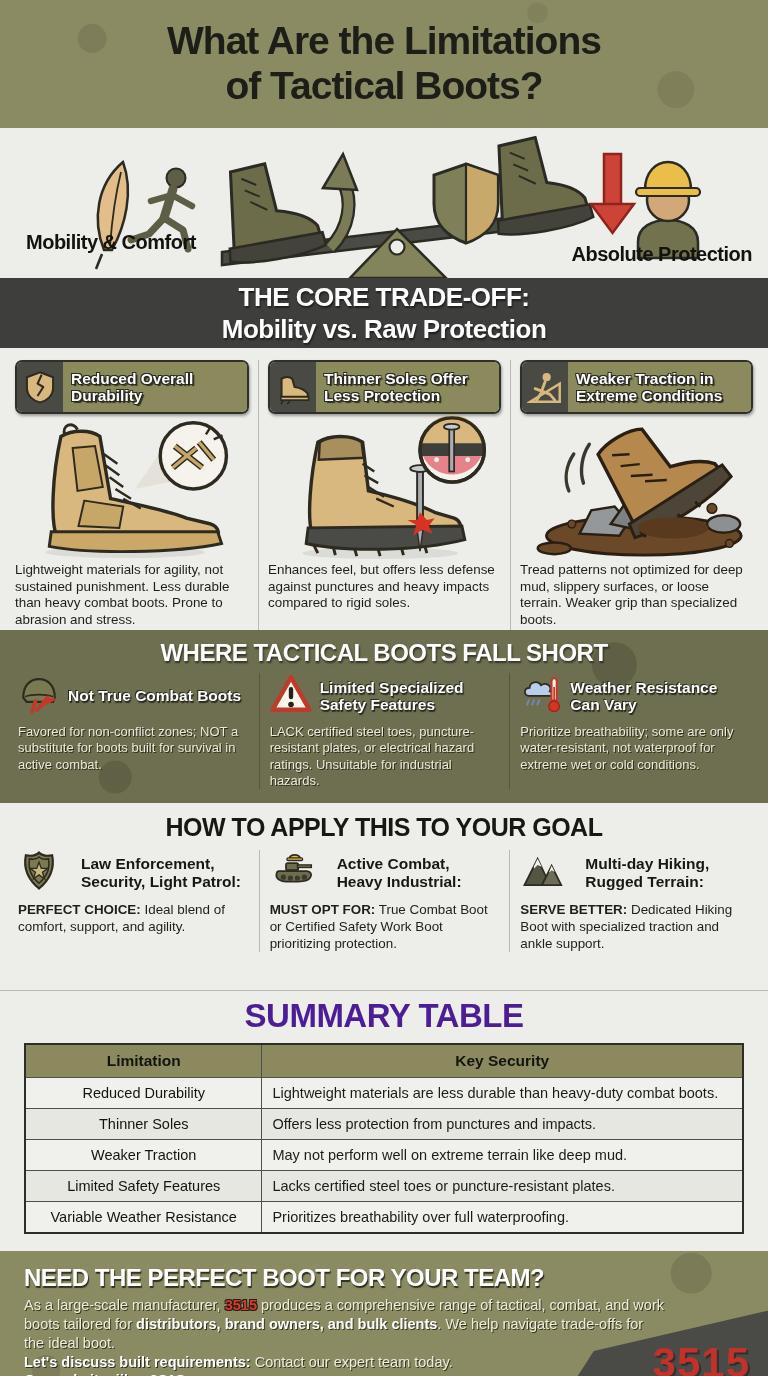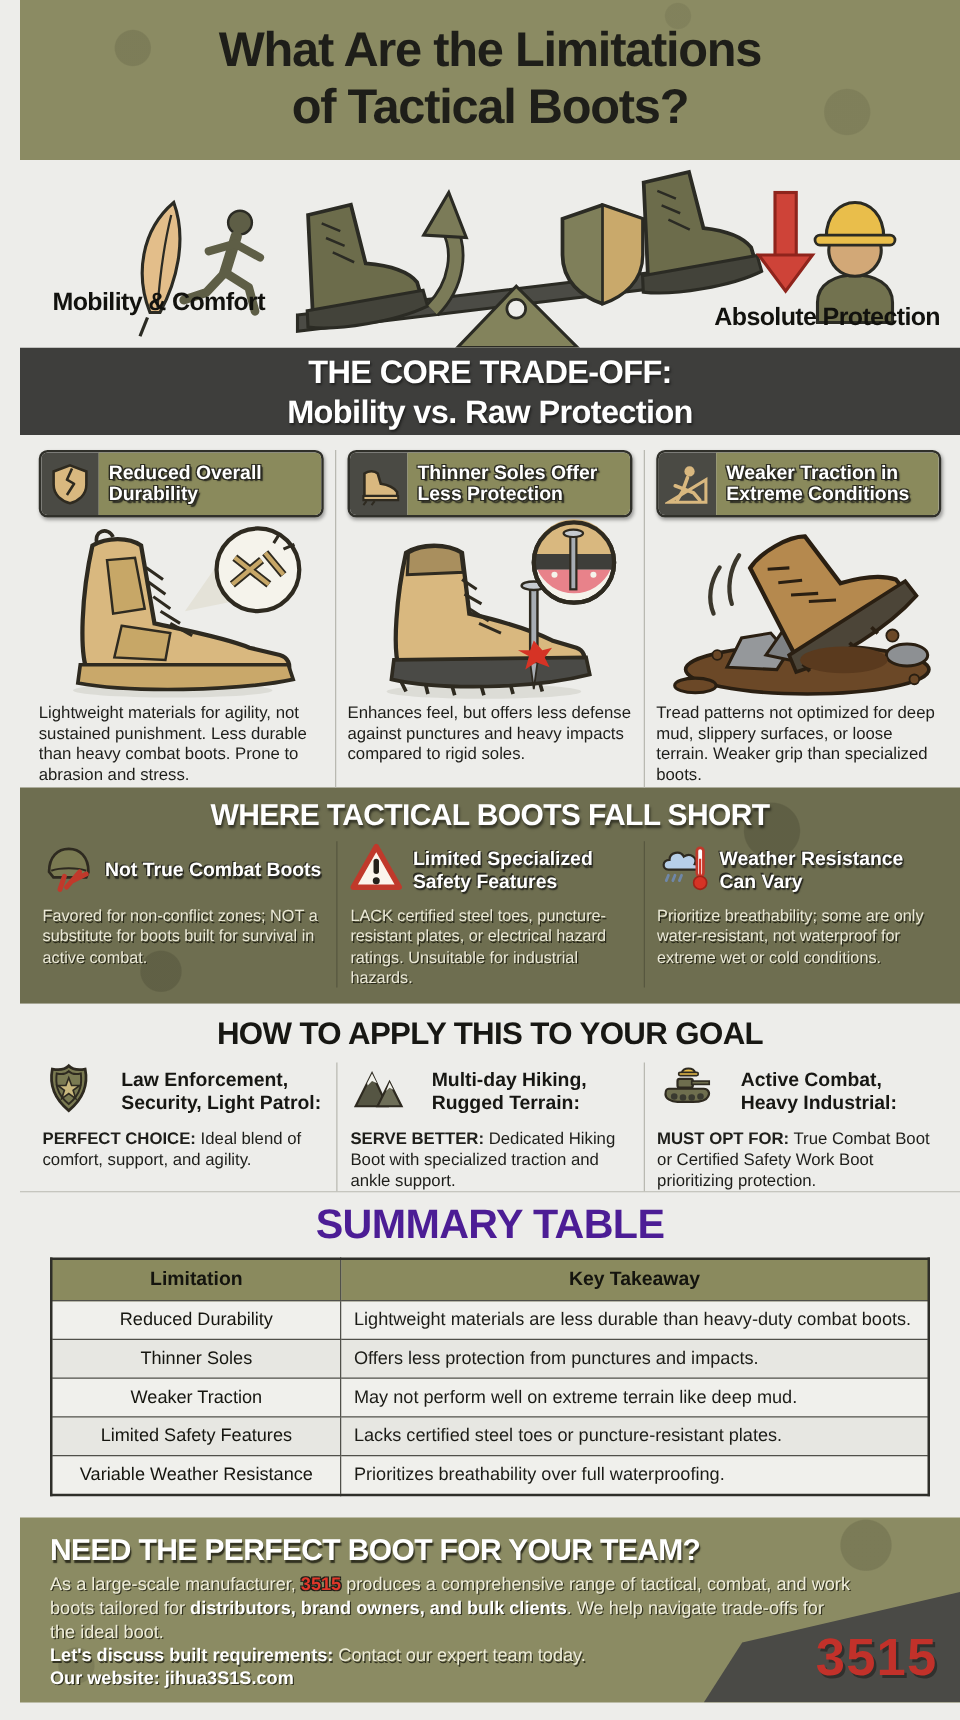--- a/index.html
+++ b/index.html
@@ -1,17 +1,17 @@
 <!DOCTYPE html>
 <html><head>
 <meta charset="utf-8">
 <style>
   * { margin:0; padding:0; box-sizing:border-box; }
   body { background:#d8d8d2; font-family:"Liberation Sans", sans-serif; }
-  .page { width:768px; height:1376px; margin:0 auto; position:relative; background:#EDEDEA; overflow:hidden;padding-left:16px; }
+  .page { width:768px; height:1376px; margin:0 auto; position:relative; background:#EDEDEA; overflow:hidden; }
 
   
   .hero { height:128px; background:#8B8B63;
     background-image: radial-gradient(circle at 12% 30%, rgba(60,60,40,.18) 0 14px, transparent 15px),
                       radial-gradient(circle at 88% 70%, rgba(60,60,40,.15) 0 18px, transparent 19px),
                       radial-gradient(circle at 70% 10%, rgba(60,60,40,.12) 0 10px, transparent 11px);
     display:flex; align-items:center; justify-content:center; }
   .hero h1 { color:#1E1E19; font-size:39px; line-height:1.15; text-align:center; letter-spacing:-1px; font-weight:bold; }
 
   
@@ -47,21 +47,21 @@
   .fs-grid { display:grid; grid-template-columns:1fr 1fr 1fr; }
   .fs-item { padding:0 10px; }
   .fs-item + .fs-item { border-left:1.5px solid #57573F; }
   .fs-head { display:flex; align-items:center; gap:8px; margin-bottom:5px; }
   .fs-head .ficon { flex:none; }
   .fs-title { color:#FFFFFF; font-weight:bold; font-size:15.5px; line-height:1.12;
     text-shadow:-1px -1px 0 #2B2B22, 1px 1px 0 #2B2B22, 1px 2px 1px #2B2B22; }
   .fs-item p { color:#EBE9D7; font-size:13px; line-height:1.25; text-shadow:1px 1px 0 rgba(30,30,18,.85); }
 
   
-  .apply { height:151px; background:#EDEDEA; padding:10px 8px 0; border-bottom:1.5px solid #B9B9B1; }
+  .apply { height:188px; background:#EDEDEA; padding:10px 8px 0; border-bottom:1.5px solid #B9B9B1; }
   .apply h2 { text-align:center; color:#171713; font-size:25px; font-weight:bold; letter-spacing:-0.5px; margin-bottom:8px; }
   .ap-grid { display:grid; grid-template-columns:1fr 1fr 1fr; }
   .ap-item { padding:0 10px; }
   .ap-item + .ap-item { border-left:1.5px solid #B9B9B1; }
   .ap-head { display:flex; align-items:center; gap:21px; margin-bottom:6px; }
   .ap-title { color:#171713; font-weight:bold; font-size:15.5px; line-height:1.15; }
   .ap-item p { font-size:13.4px; color:#1E1E1A; line-height:1.25; }
   .lead { font-weight:bold; }
 
   
@@ -340,61 +340,61 @@
             </svg>
           </span>
           <span class="ap-title">Law Enforcement, Security, Light Patrol:</span>
         </div>
         <p><span class="lead">PERFECT CHOICE:</span><span> Ideal blend of comfort, support, and agility.</span></p>
       </div>
 
       <div class="ap-item">
         <div class="ap-head">
           <span>
-            <svg viewBox="0 0 48 48" width="44" height="42">
-              <polygon points="4,40 19,10 33,40" fill="#555543" stroke="#2E2A20" stroke-width="2"></polygon>
-              <polygon points="19,10 23.5,19 19,17 15,21 14.5,19" fill="#F2F2EC"></polygon>
-              <polygon points="24,40 35,18 46,40" fill="#6E6E58" stroke="#2E2A20" stroke-width="2"></polygon>
-              <polygon points="35,18 38.5,25 35,23 31.8,26" fill="#F2F2EC"></polygon>
-            </svg>
-          </span>
-          <span class="ap-title">Multi-day Hiking, Rugged Terrain:</span>
-        </div>
-        <p><span class="lead">SERVE BETTER:</span><span> Dedicated Hiking Boot with specialized traction and ankle support.</span></p>
-      </div>
-
-      <div class="ap-item">
-        <div class="ap-head">
-          <span>
             <svg viewBox="0 0 48 48" width="46" height="42">
               <path d="M20 10 C20 4 32 4 32 10 Z" fill="#E9BE4B" stroke="#2E2A20" stroke-width="2"></path>
               <rect x="17" y="9" width="18" height="3" rx="1.5" fill="#E9BE4B" stroke="#2E2A20" stroke-width="1.5"></rect>
               <rect x="16" y="15" width="14" height="8" rx="2" fill="#6E6E4E" stroke="#2E2A20" stroke-width="2"></rect>
               <rect x="29" y="17" width="16" height="3" fill="#6E6E4E" stroke="#2E2A20" stroke-width="1.5"></rect>
               <path d="M8 24 L40 24 C44 24 46 28 44 31 C42 35 36 36 30 36 L16 36 C10 36 5 33 5 29 C5 26 6 24 8 24 Z" fill="#6E6E4E" stroke="#2E2A20" stroke-width="2"></path>
               <circle cx="13" cy="31" r="3" fill="#3A3A30"></circle>
                 <circle cx="21" cy="32" r="3" fill="#3A3A30"></circle>
                 <circle cx="29" cy="32" r="3" fill="#3A3A30"></circle>
                 <circle cx="37" cy="31" r="3" fill="#3A3A30"></circle>
             </svg>
           </span>
           <span class="ap-title">Active Combat, Heavy Industrial:</span>
         </div>
         <p><span class="lead">MUST OPT FOR:</span><span> True Combat Boot or Certified Safety Work Boot prioritizing protection.</span></p>
       </div>
+
+      <div class="ap-item">
+        <div class="ap-head">
+          <span>
+            <svg viewBox="0 0 48 48" width="44" height="42">
+              <polygon points="4,40 19,10 33,40" fill="#555543" stroke="#2E2A20" stroke-width="2"></polygon>
+              <polygon points="19,10 23.5,19 19,17 15,21 14.5,19" fill="#F2F2EC"></polygon>
+              <polygon points="24,40 35,18 46,40" fill="#6E6E58" stroke="#2E2A20" stroke-width="2"></polygon>
+              <polygon points="35,18 38.5,25 35,23 31.8,26" fill="#F2F2EC"></polygon>
+            </svg>
+          </span>
+          <span class="ap-title">Multi-day Hiking, Rugged Terrain:</span>
+        </div>
+        <p><span class="lead">SERVE BETTER:</span><span> Dedicated Hiking Boot with specialized traction and ankle support.</span></p>
+      </div>
     </div>
   </section>
 
   <section class="summary">
     <h2>SUMMARY TABLE</h2>
     <table>
       <thead>
         <tr>
           <th>Limitation</th>
-          <th>Key Takeaway</th>
+          <th>Key Security</th>
         </tr>
       </thead>
       <tbody>
         <tr>
           <td class="rowhead">Reduced Durability</td>
           <td class="takeaway">Lightweight materials are less durable than heavy-duty combat boots.</td>
         </tr>
         <tr>
           <td class="rowhead">Thinner Soles</td>
           <td class="takeaway">Offers less protection from punctures and impacts.</td>

